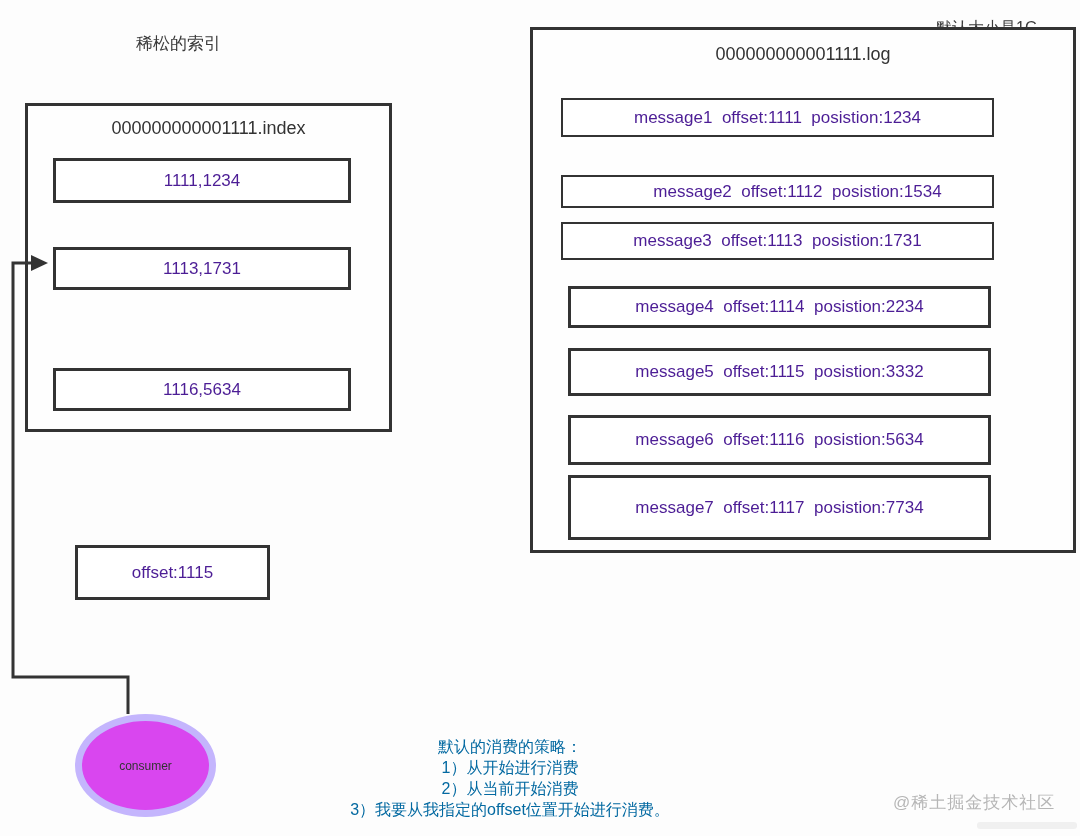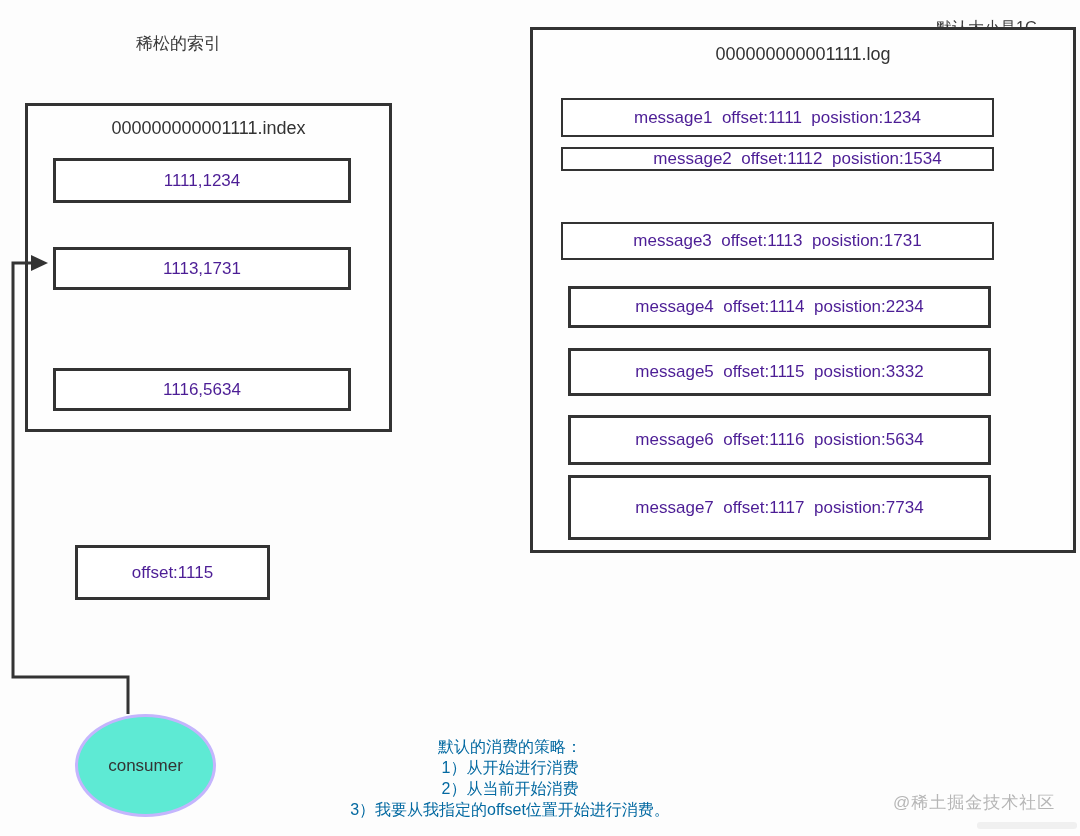--- a/index.html
+++ b/index.html
@@ -40,27 +40,27 @@
     align-items:center;
     justify-content:center;
     font-size:17px;
     color:#4c1d95;
     white-space:pre;
   }
   .cell.thin{border-width:2px;}
   .ellipse{
     position:absolute;
     box-sizing:border-box;
-    border:3px solid #c4b5fd;
+    border:7px solid #c4b5fd;
     border-radius:50%;
-    background:#5eead4;
+    background:#d946ef;
     display:flex;
     align-items:center;
     justify-content:center;
-    font-size:17px;
+    font-size:12px;
     color:#333;
   }
   .connector-svg{
     position:absolute;
     left:0;top:0;
     width:1080px;height:836px;
     pointer-events:none;
   }
   .strategy-block{
     position:absolute;
@@ -99,21 +99,21 @@
   <div class="outer-box" style="left:25px;top:103px;width:367px;height:329px;">
     <div class="box-title" style="top:12px;">000000000001111.index</div>
     <div class="cell" style="left:25px;top:52px;width:298px;height:45px;">1111,1234</div>
     <div class="cell" style="left:25px;top:141px;width:298px;height:43px;">1113,1731</div>
     <div class="cell" style="left:25px;top:228px;width:298px;height:43px;margin-top:34px;">1116,5634</div>
   </div>
 
   <div class="outer-box" style="left:530px;top:27px;width:546px;height:526px;">
     <div class="box-title" style="top:14px;">000000000001111.log</div>
     <div class="cell thin" style="left:28px;top:68px;width:433px;height:39px;">message1  offset:1111  posistion:1234</div>
-    <div class="cell thin" style="left:28px;top:117px;width:433px;height:24px;padding-left:40px;">message2  offset:1112  posistion:1534</div>
+    <div class="cell thin" style="left:28px;top:145px;width:433px;height:33px;padding-left:40px;">message2  offset:1112  posistion:1534</div>
     <div class="cell thin" style="left:28px;top:192px;width:433px;height:38px;">message3  offset:1113  posistion:1731</div>
     <div class="cell" style="left:35px;top:256px;width:423px;height:42px;">message4  offset:1114  posistion:2234</div>
     <div class="cell" style="left:35px;top:318px;width:423px;height:48px;">message5  offset:1115  posistion:3332</div>
     <div class="cell" style="left:35px;top:385px;width:423px;height:50px;">message6  offset:1116  posistion:5634</div>
     <div class="cell" style="left:35px;top:445px;width:423px;height:65px;">message7  offset:1117  posistion:7734</div>
   </div>
 
   <div class="cell" style="left:75px;top:545px;width:195px;height:55px;">offset:1115</div>
 
   <svg class="connector-svg" viewBox="0 0 1080 836" xmlns="http://www.w3.org/2000/svg" aria-hidden="true">

